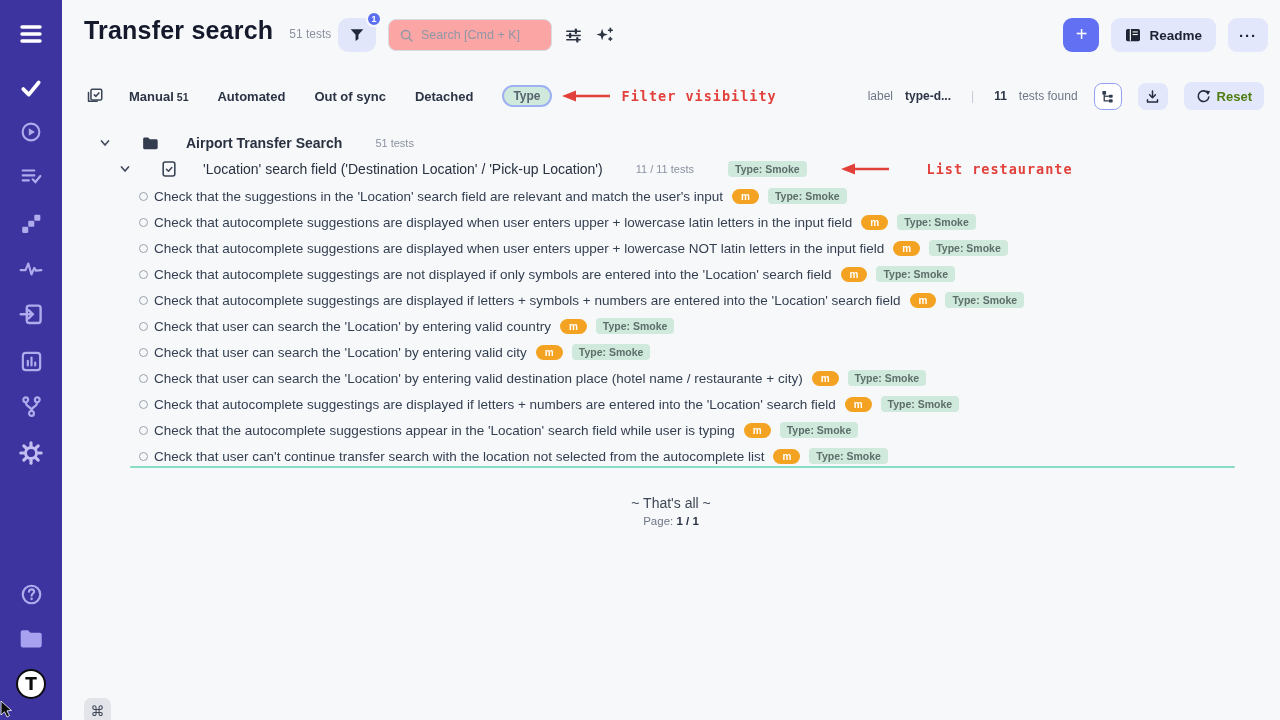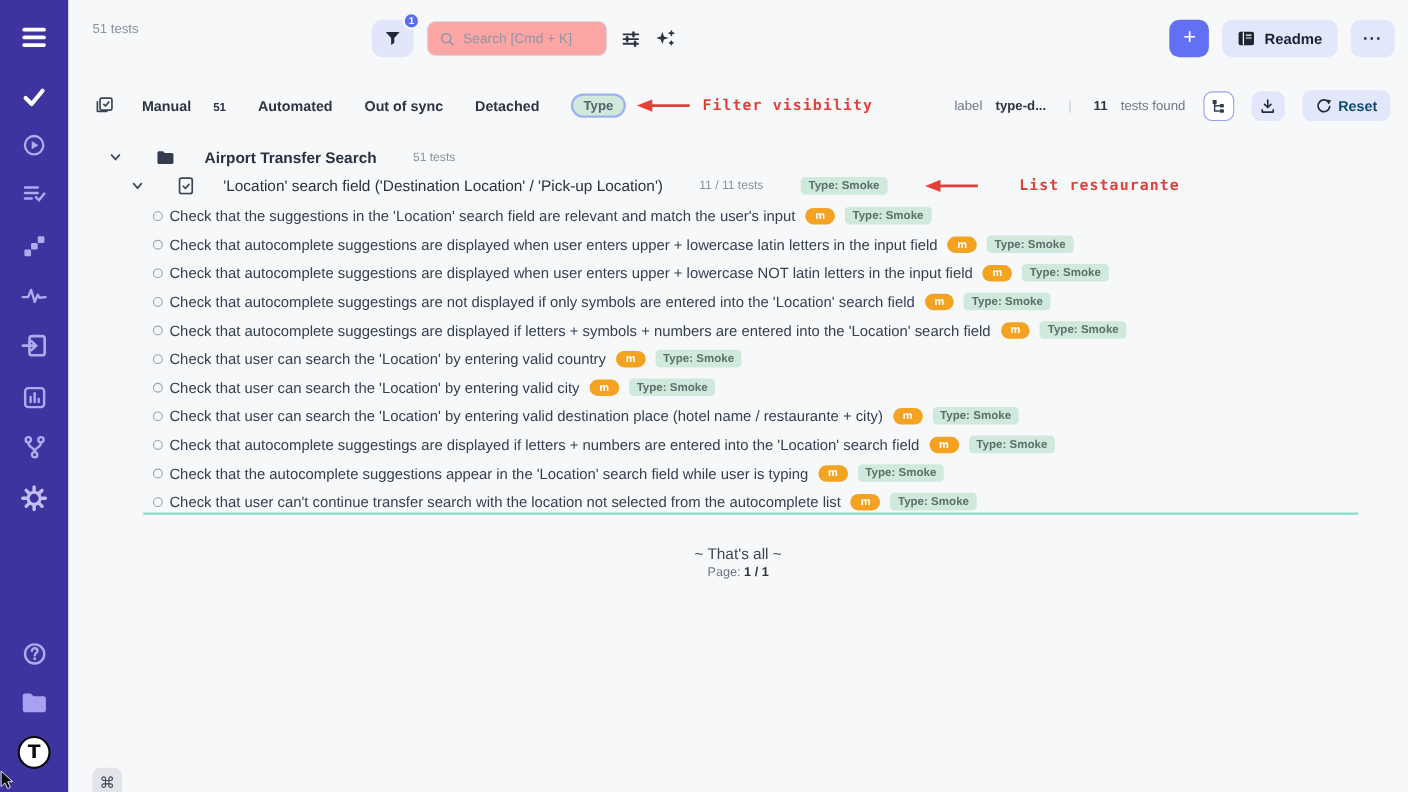--- a/index.html
+++ b/index.html
@@ -28,33 +28,33 @@
 
   .header-actions { position:absolute; right:12px; top:18px; display:flex; align-items:center; gap:12px; }
   .btn-plus { width:36px; height:34px; background:#6271f3; color:#fff; border:none; border-radius:9px; font-size:20px; font-weight:400; cursor:pointer; display:flex; align-items:center; justify-content:center; padding-bottom:2px; }
   .btn-soft { height:34px; background:#e3e7fb; border:none; border-radius:9px; color:#1b2230; font-size:13.5px; font-weight:700; display:flex; align-items:center; gap:8px; padding:0 14px; cursor:pointer; font-family:inherit; }
   .btn-more { width:40px; justify-content:center; font-size:15px; letter-spacing:1px; padding:0; }
 
   
   .toolbar { position:absolute; left:24px; right:16px; top:80px; height:32px; display:flex; align-items:center; }
   .tab-list { display:flex; align-items:center; gap:29px; margin-left:25px; }
   .tab { font-size:13px; font-weight:700; color:#2b3444; cursor:pointer; }
-  .tab .tab-count { font-size:10.5px; font-weight:700; margin-left:20px; }
+  .tab .tab-count { font-size:10.5px; font-weight:700; margin-left:3px; }
   .type-chip { margin-left:29px; background:#cfe9dc; border:2px solid #9db0f2; border-radius:12px; padding:2px 9px; font-size:12px; font-weight:700; color:#57636f; cursor:pointer; }
   .annotation { font-family:"DejaVu Sans Mono",monospace; font-weight:700; font-size:13.5px; color:#e2403a; letter-spacing:1px; white-space:nowrap; }
   .toolbar .annotation { margin-left:10px; }
   .arrow-svg { margin-left:8px; }
 
   .toolbar-right { margin-left:auto; display:flex; align-items:center; gap:16px; }
   .lbl-grey { font-size:12px; color:#6e7787; }
   .lbl-bold { font-size:12px; font-weight:700; color:#2b3444; }
   .sep { color:#c4cad4; font-size:12px; margin:0 4px; }
   .icon-btn { width:30px; height:27px; border-radius:8px; display:flex; align-items:center; justify-content:center; cursor:pointer; background:#e3e7fb; border:none; }
   .icon-btn.active { background:#fff; border:1.5px solid #94a1f2; width:28px; }
-  .btn-reset { height:28px; background:#e3e7fb; border:none; border-radius:8px; font-size:13px; font-weight:700; color:#0c4a6e; display:flex; align-items:center; gap:6px; padding:0 12px; cursor:pointer; font-family:inherit; }
+  .btn-reset { height:28px; background:#e3e7fb; border:none; border-radius:8px; font-size:13px; font-weight:700; color:#4d7c0f; display:flex; align-items:center; gap:6px; padding:0 12px; cursor:pointer; font-family:inherit; }
 
   
   .tree-row { position:absolute; display:flex; align-items:center; height:22px;gap:24px; }
   .chev { display:flex; align-items:center; cursor:pointer; }
   .folder-name { font-size:14px; font-weight:700; color:#28313f; margin-left:3px; }
   .suite-name { font-size:14px; color:#28313f; margin-left:3px; }
   .row-count { font-size:11px; color:#8b92a0; margin-left:9px; white-space:nowrap; }
   .badge-type { background:#cfe9dc; color:#5e6e6a; font-size:10.5px; font-weight:700; border-radius:4px; padding:2px 7px; white-space:nowrap; }
   .tree-row .badge-type { margin-left:10px; }
   .tree-row .annotation { margin-left:12px; }
@@ -187,20 +187,21 @@
   <div class="sb-icon" style="top:668px;height:32px;">
     <div style="width:30px;height:30px;background:#fff;border:2px solid #0d0d0d;border-radius:50%;display:flex;align-items:center;justify-content:center;">
       <span style="font-weight:700;font-size:17px;color:#0d0d0d;font-family:'DejaVu Sans',sans-serif;">T</span>
     </div>
   </div>
 </div>
 
 <div class="main">
 
   <div class="title-group">
+    <span class="page-title">Transfer search</span>
     <span class="tests-count">51 tests</span>
   </div>
 
   <div class="search-group">
     <div class="filter-btn">
       <svg width="18" height="18" viewBox="0 0 20 20">
           <polygon points="3,3.5 17,3.5 11.6,9.6 11.6,14.4 8.4,16.6 8.4,9.6" fill="#20293a"></polygon>
         </svg>
       <span class="filter-badge">1</span>
     </div>

